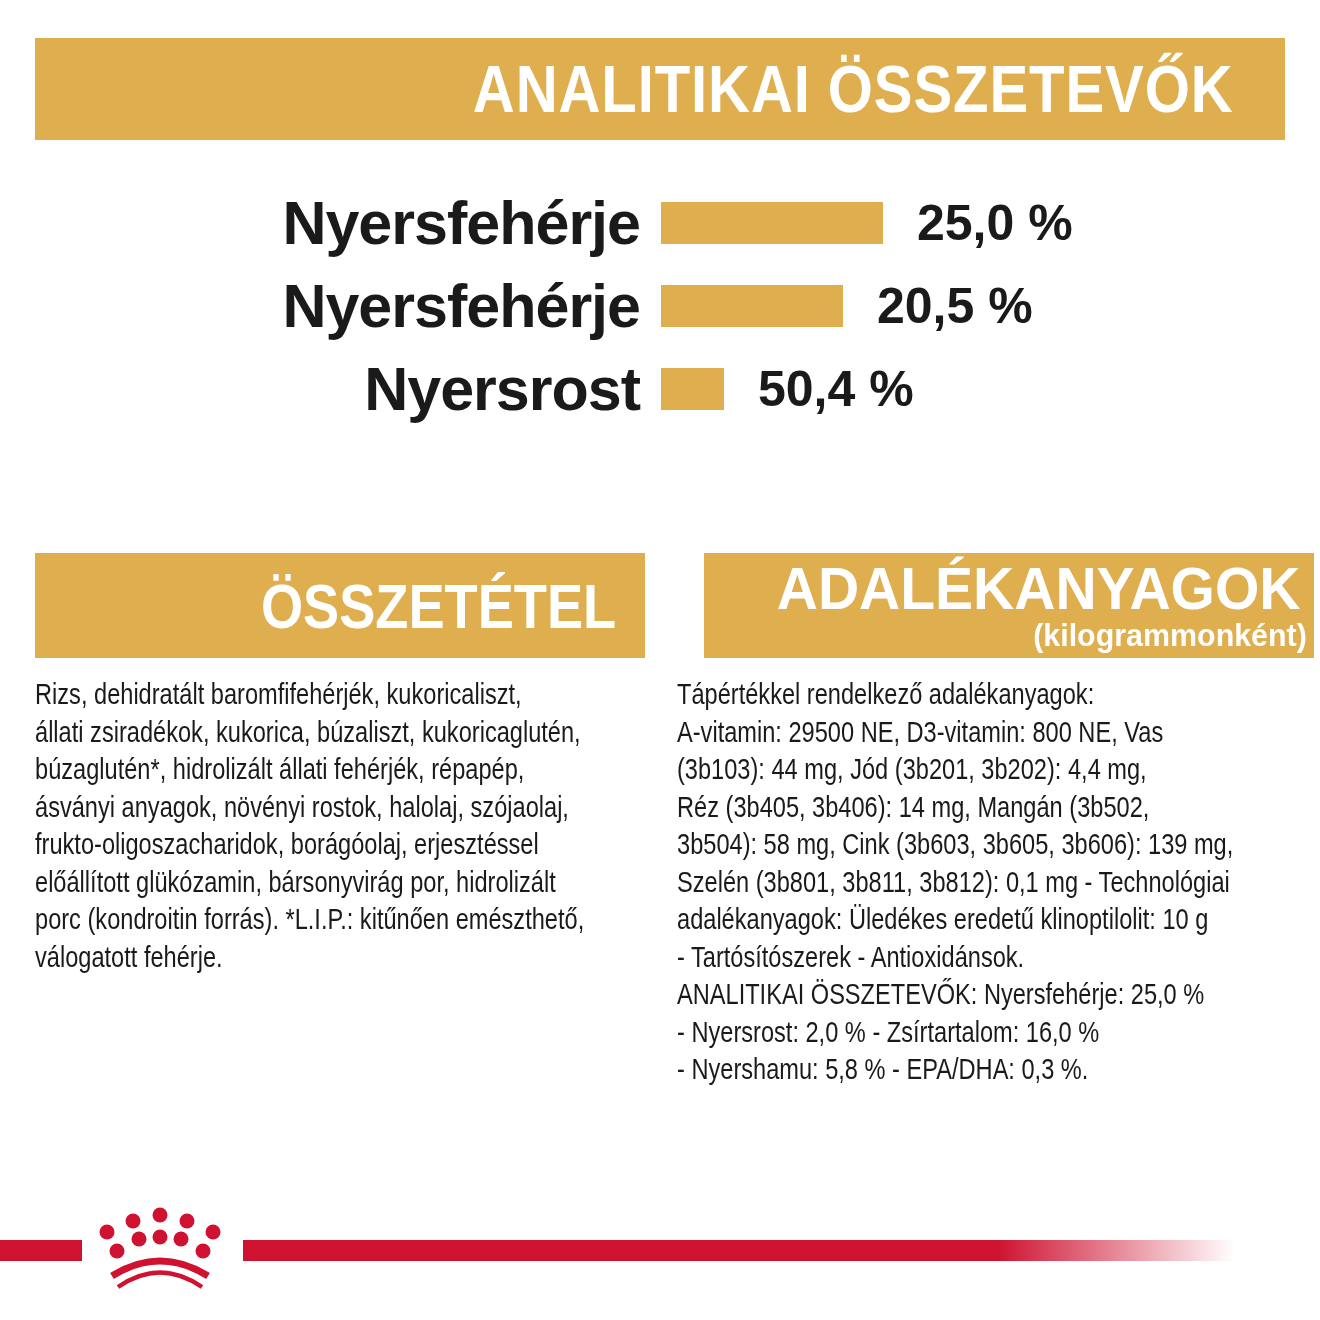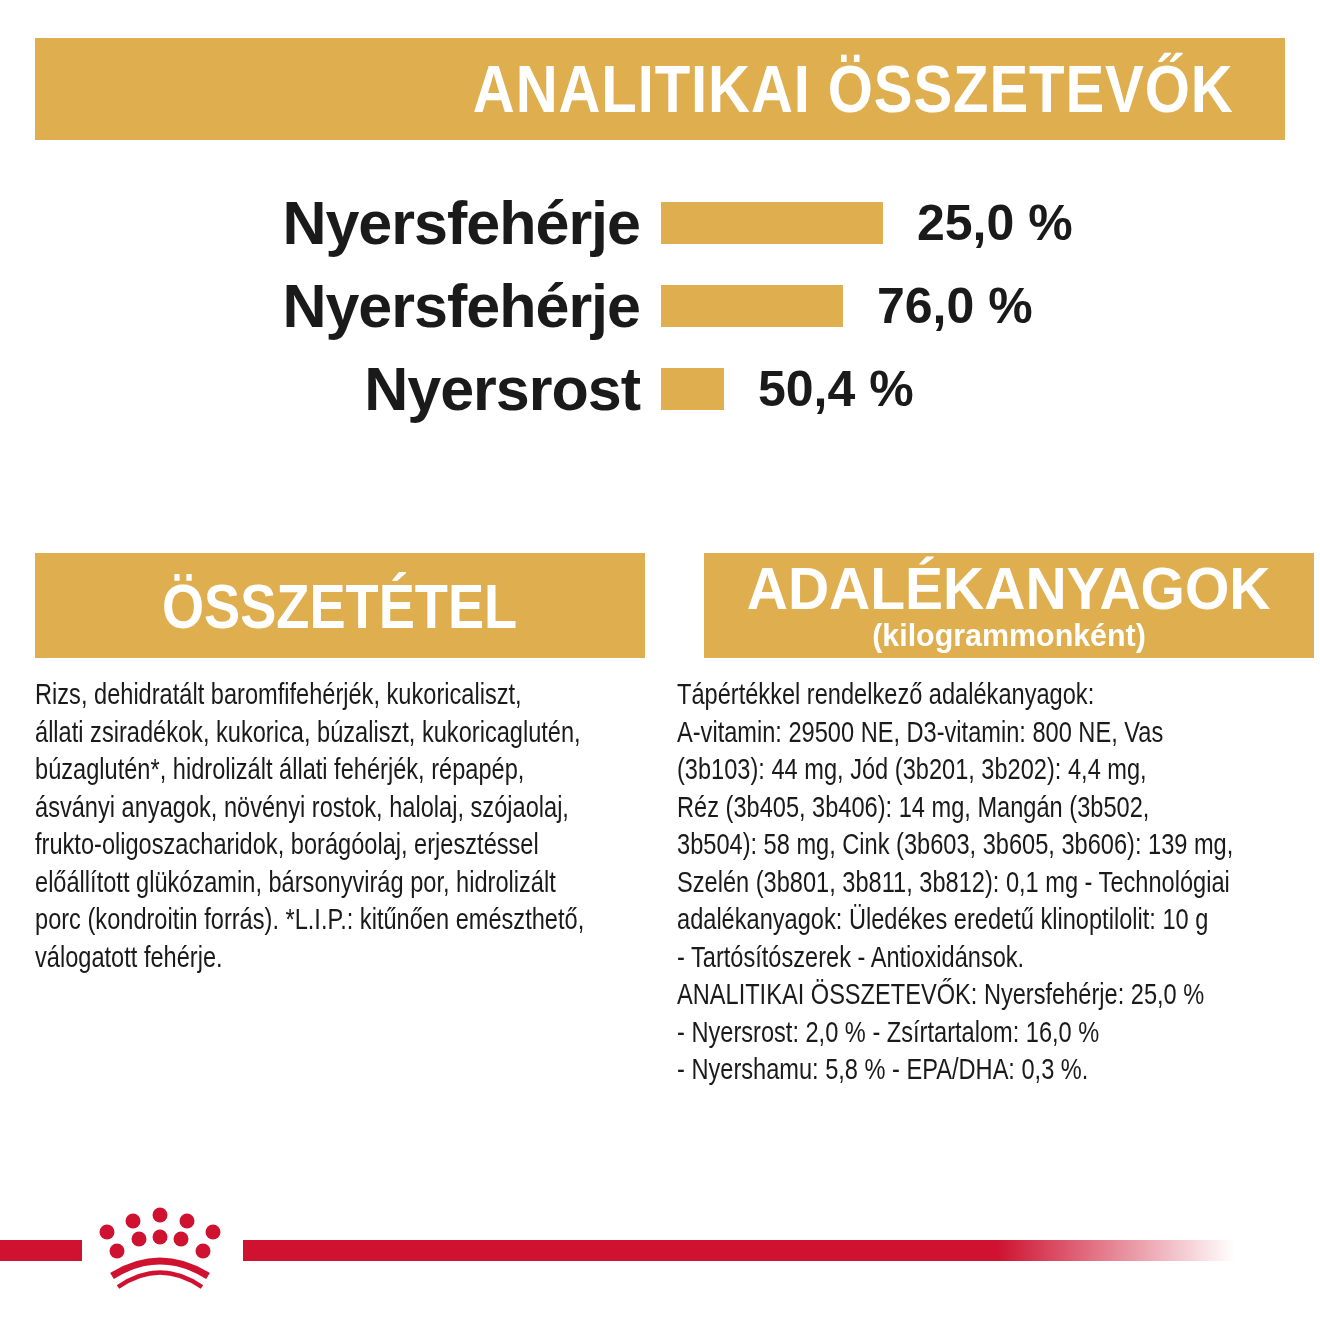--- a/index.html
+++ b/index.html
@@ -32,21 +32,21 @@
     text-align: right;
     font-size: 61px; font-weight: 700; letter-spacing: -1px;
     white-space: nowrap;
   }
   .cbar { height: 42px; background: var(--gold); margin-left: 21px; flex: 0 0 auto; }
   .cvalue { margin-left: 34px; font-size: 50px; font-weight: 700; white-space: nowrap; }
   .section-box {
     position: absolute; top: 553px;
     width: 610px; height: 105px;
     background: var(--gold);
-    display: flex; flex-direction: column; align-items: center; justify-content: center;
+    display: flex; flex-direction: column; align-items: flex-end; justify-content: center;
     color: var(--title_text);
   }
   .box-left  { left: 35px; }
   .box-right { left: 704px; }
   .section-title {
     font-size: 63px; font-weight: 700; line-height: 64px;
     transform: scaleX(0.86); white-space: nowrap;
   }
   .box-right .section-title { font-size: 60px; line-height: 58px; transform: scaleX(0.95); }
   .section-subtitle {
@@ -82,21 +82,21 @@
 
   <div class="chart">
       <div class="crow">
         <div class="clabel">Nyersfehérje</div>
         <div class="cbar" style="width: 222px; height: 42px;"></div>
         <div class="cvalue">25,0 %</div>
       </div>
       <div class="crow">
         <div class="clabel">Nyersfehérje</div>
         <div class="cbar" style="width: 182px; height: 42px;"></div>
-        <div class="cvalue">76,0 %</div>
+        <div class="cvalue">20,5 %</div>
       </div>
       <div class="crow">
         <div class="clabel">Nyersrost</div>
         <div class="cbar" style="width: 63px; height: 42px;"></div>
         <div class="cvalue">50,4 %</div>
       </div>
     </div>
 
   <div class="section-box box-left">
     <div class="section-title">ÖSSZETÉTEL</div>

